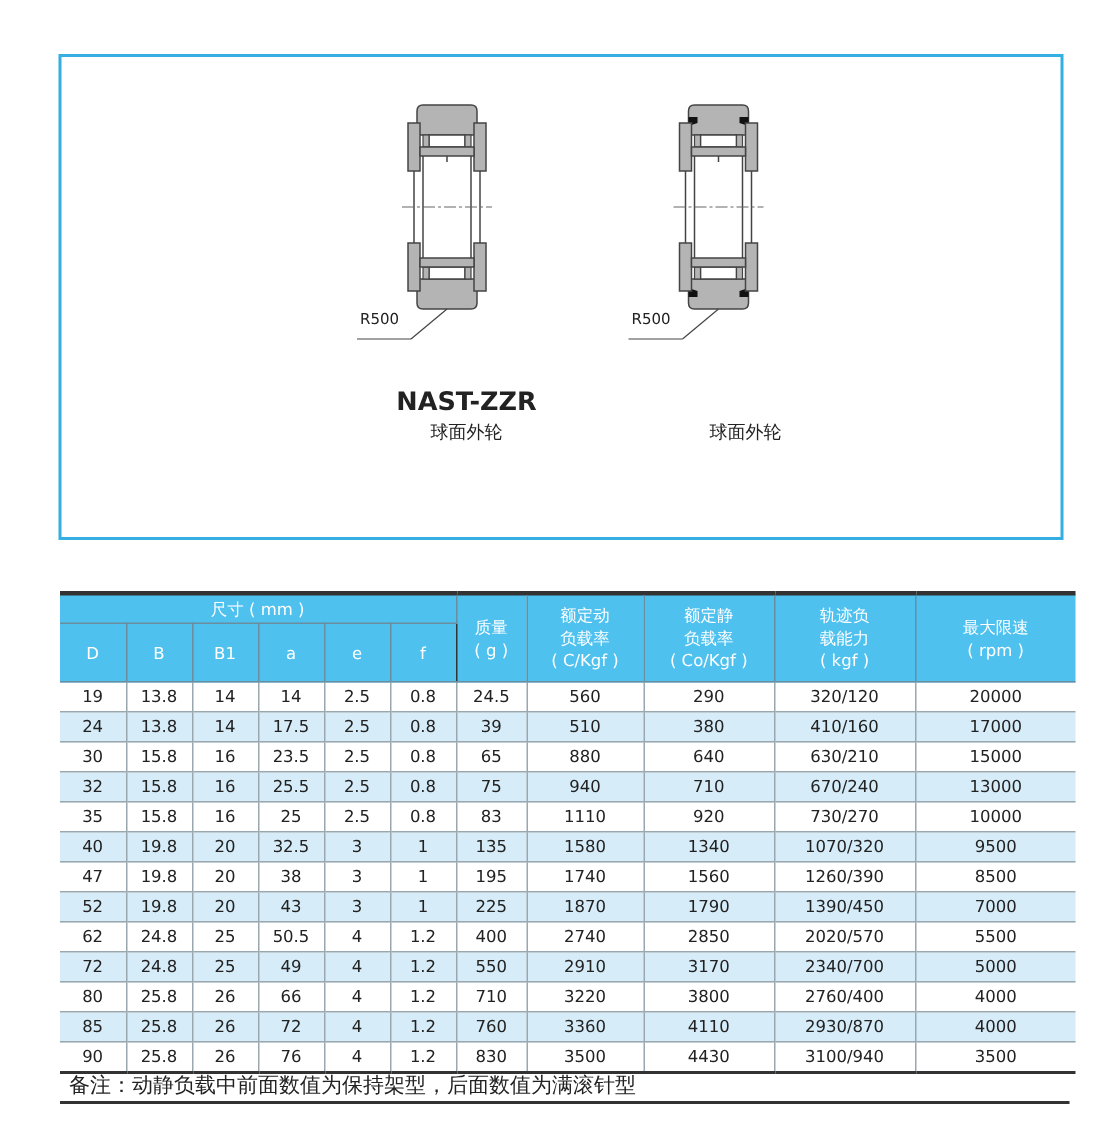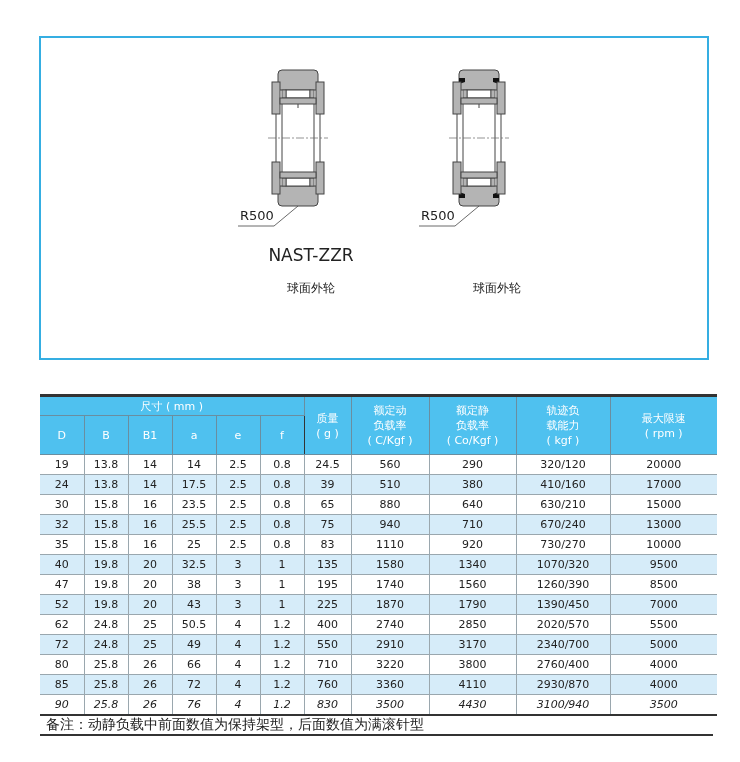--- a/index.html
+++ b/index.html
@@ -2,31 +2,31 @@
 <html><head>
 <meta charset="utf-8">
 <style>
   html, body { margin: 0; padding: 0; background: #ffffff; }
   body { width: 740px; height: 762px; position: relative; font-family: "DejaVu Sans", "Liberation Sans", sans-serif; color: #222; overflow: hidden; }
   .figure-box { position: absolute; left: 39px; top: 36px; width: 670px; height: 324px; border: 2px solid #35aee2; box-sizing: border-box; }
   .drawing { position: absolute; }
   .drawing svg { display: block; }
   .model-name { position: absolute; font-family: "DejaVu Sans", sans-serif; font-size: 17px; color: #222; text-align: center; width: 200px; }
   .model-sub { position: absolute; font-size: 12px; color: #222; text-align: center; width: 200px; font-family: Liberation Serif, serif; }
-  .r-label { position: absolute; font-size: 13px; color: #222; }
+  .r-label { position: absolute; font-size: 10px; color: #222; }
 
   table.spec { position: absolute; left: 40px; top: 394px; width: 673px; border-collapse: collapse; table-layout: fixed; font-size: 11px; }
   table.spec th { background: #4fc1ef; color: #ffffff; font-weight: normal; font-size: 11px; line-height: 15px; border: 1px solid #6a8ea0; text-align: center; padding: 0; }
   table.spec thead tr:first-child th { border-top: 3px solid #333; }
   table.spec th.top-span { height: 18px; margin-top: 36px; }
   table.spec th.sub { height: 38px; }
   table.spec td { height: 19px; text-align: center; border: 1px solid #9aa7ae; padding: 0; color: #222; }
   table.spec tr.alt td { background: #d6ecf9; }
   table.spec .thick-l { border-left: 1.5px solid #333; }
-  table.spec tbody tr:last-child td { border-bottom: 2px solid #333; font-style: italic; }
+  table.spec tbody tr:last-child td { border-bottom: 2px solid #333; }
   table.spec td.first-col { border-left: none; }
   table.spec th.first-col { border-left: none; }
   table.spec td.last-col, table.spec th.last-col { border-right: none; margin-left: 16px; }
   .note { position: absolute; left: 40px; top: 712px; width: 673px; height: 24px; font-size: 14px; line-height: 24px; padding-left: 6px; box-sizing: border-box; border-bottom: 2px solid #333; color: #222; }
 </style>
 </head>
 <body>
 
 <div class="figure-box">
 
@@ -58,21 +58,21 @@
       <line x1="40" y1="46" x2="40" y2="94" stroke="#444" stroke-width="1"></line>
       <line x1="84" y1="46" x2="84" y2="94" stroke="#444" stroke-width="1"></line>
 
       <line x1="32" y1="70" x2="92" y2="70" stroke="#666" stroke-width="0.7" stroke-dasharray="8,2,2,2"></line>
 
       <line x1="62" y1="138" x2="38" y2="158" stroke="#444" stroke-width="0.8"></line>
       <line x1="38" y1="158" x2="2" y2="158" stroke="#444" stroke-width="0.8"></line>
     </svg>
   </div>
   <div class="r-label" style="left:199px; top:170px;">R500</div>
-  <div class="model-name" style="left:170px; top:207px;">NAST-ZZR</div>
+  <div class="model-name" style="left:170px; top:220px;font-weight:bold;">NAST-ZZR</div>
   <div class="model-sub" style="left:170px; top:242px;">球面外轮</div>
 
   <div class="drawing" style="left:376px; top:30px;">
     <svg width="120" height="160" viewBox="0 0 120 160">
       <path d="M42 6 Q42 2 46 2 L78 2 Q82 2 82 6 L82 22 L42 22 Z" fill="#b4b4b4" stroke="#444" stroke-width="1"></path>
       <path d="M42 118 L82 118 L82 134 Q82 138 78 138 L46 138 Q42 138 42 134 Z" fill="#b4b4b4" stroke="#444" stroke-width="1"></path>
 
       <path d="M42 10 L48 10 L48 14 L42 16 Z" fill="#111"></path>
       <path d="M82 10 L76 10 L76 14 L82 16 Z" fill="#111"></path>
       <path d="M42 130 L48 130 L48 126 L42 124 Z" fill="#111"></path>

